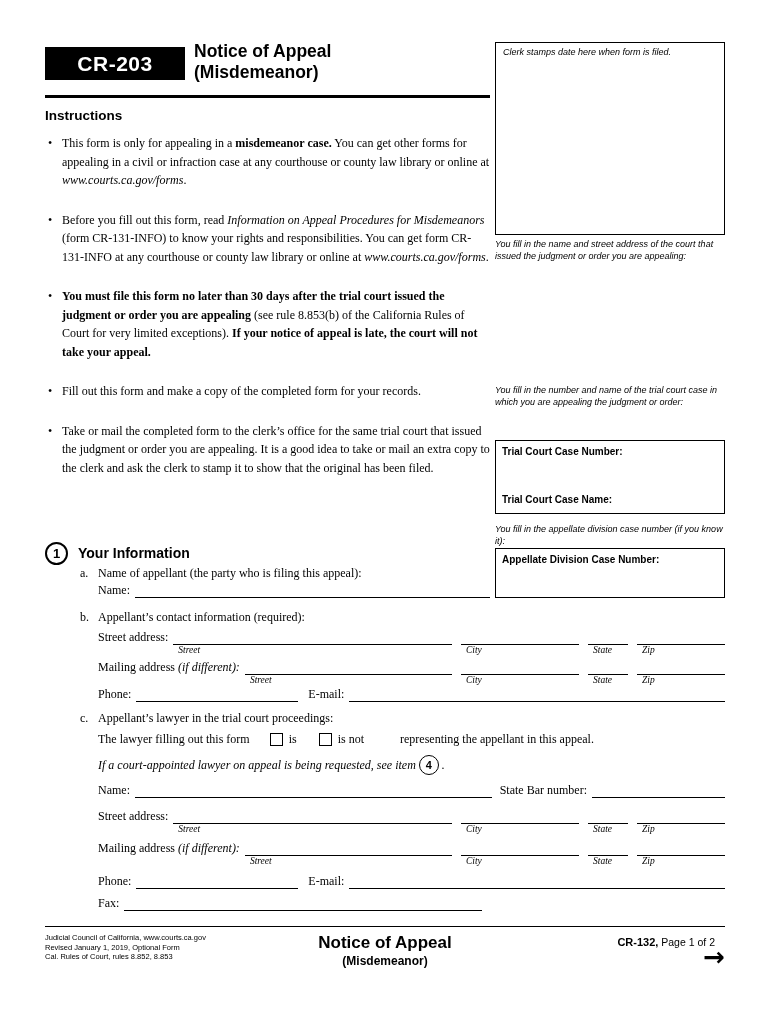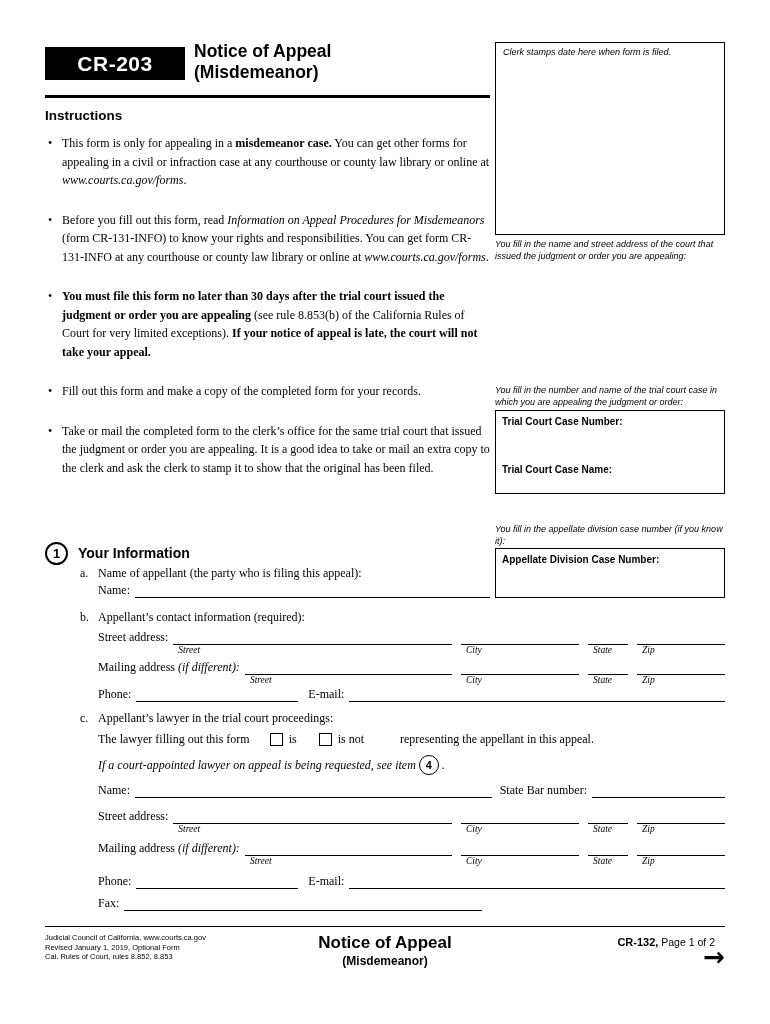--- a/index.html
+++ b/index.html
@@ -64,21 +64,21 @@
     <div>(Misdemeanor)</div>
   </div>
   <div class="abs hrule"></div>
   <div class="abs clerk-box">
     <div class="cap">Clerk stamps date here when form is filed.</div>
   </div>
 
   <div class="abs cap side-cap" style="top:239px">You fill in the name and street address of the court that issued the judgment or order you are appealing:</div>
 
   <div class="abs cap side-cap" style="top:385px">You fill in the number and name of the trial court case in which you are appealing the judgment or order:</div>
-  <div class="abs side-box" style="top:410px;height:84px">
+  <div class="abs side-box" style="top:440px;height:74px">
     <div class="blabel">Trial Court Case Number:</div>
     <div class="blabel" style="margin-top:35px">Trial Court Case Name:</div>
   </div>
 
   <div class="abs cap side-cap" style="top:524px">You fill in the appellate division case number (if you know it):</div>
   <div class="abs side-box" style="top:548px;height:50px">
     <div class="blabel">Appellate Division Case Number:</div>
   </div>
 
   <div class="abs instr">

